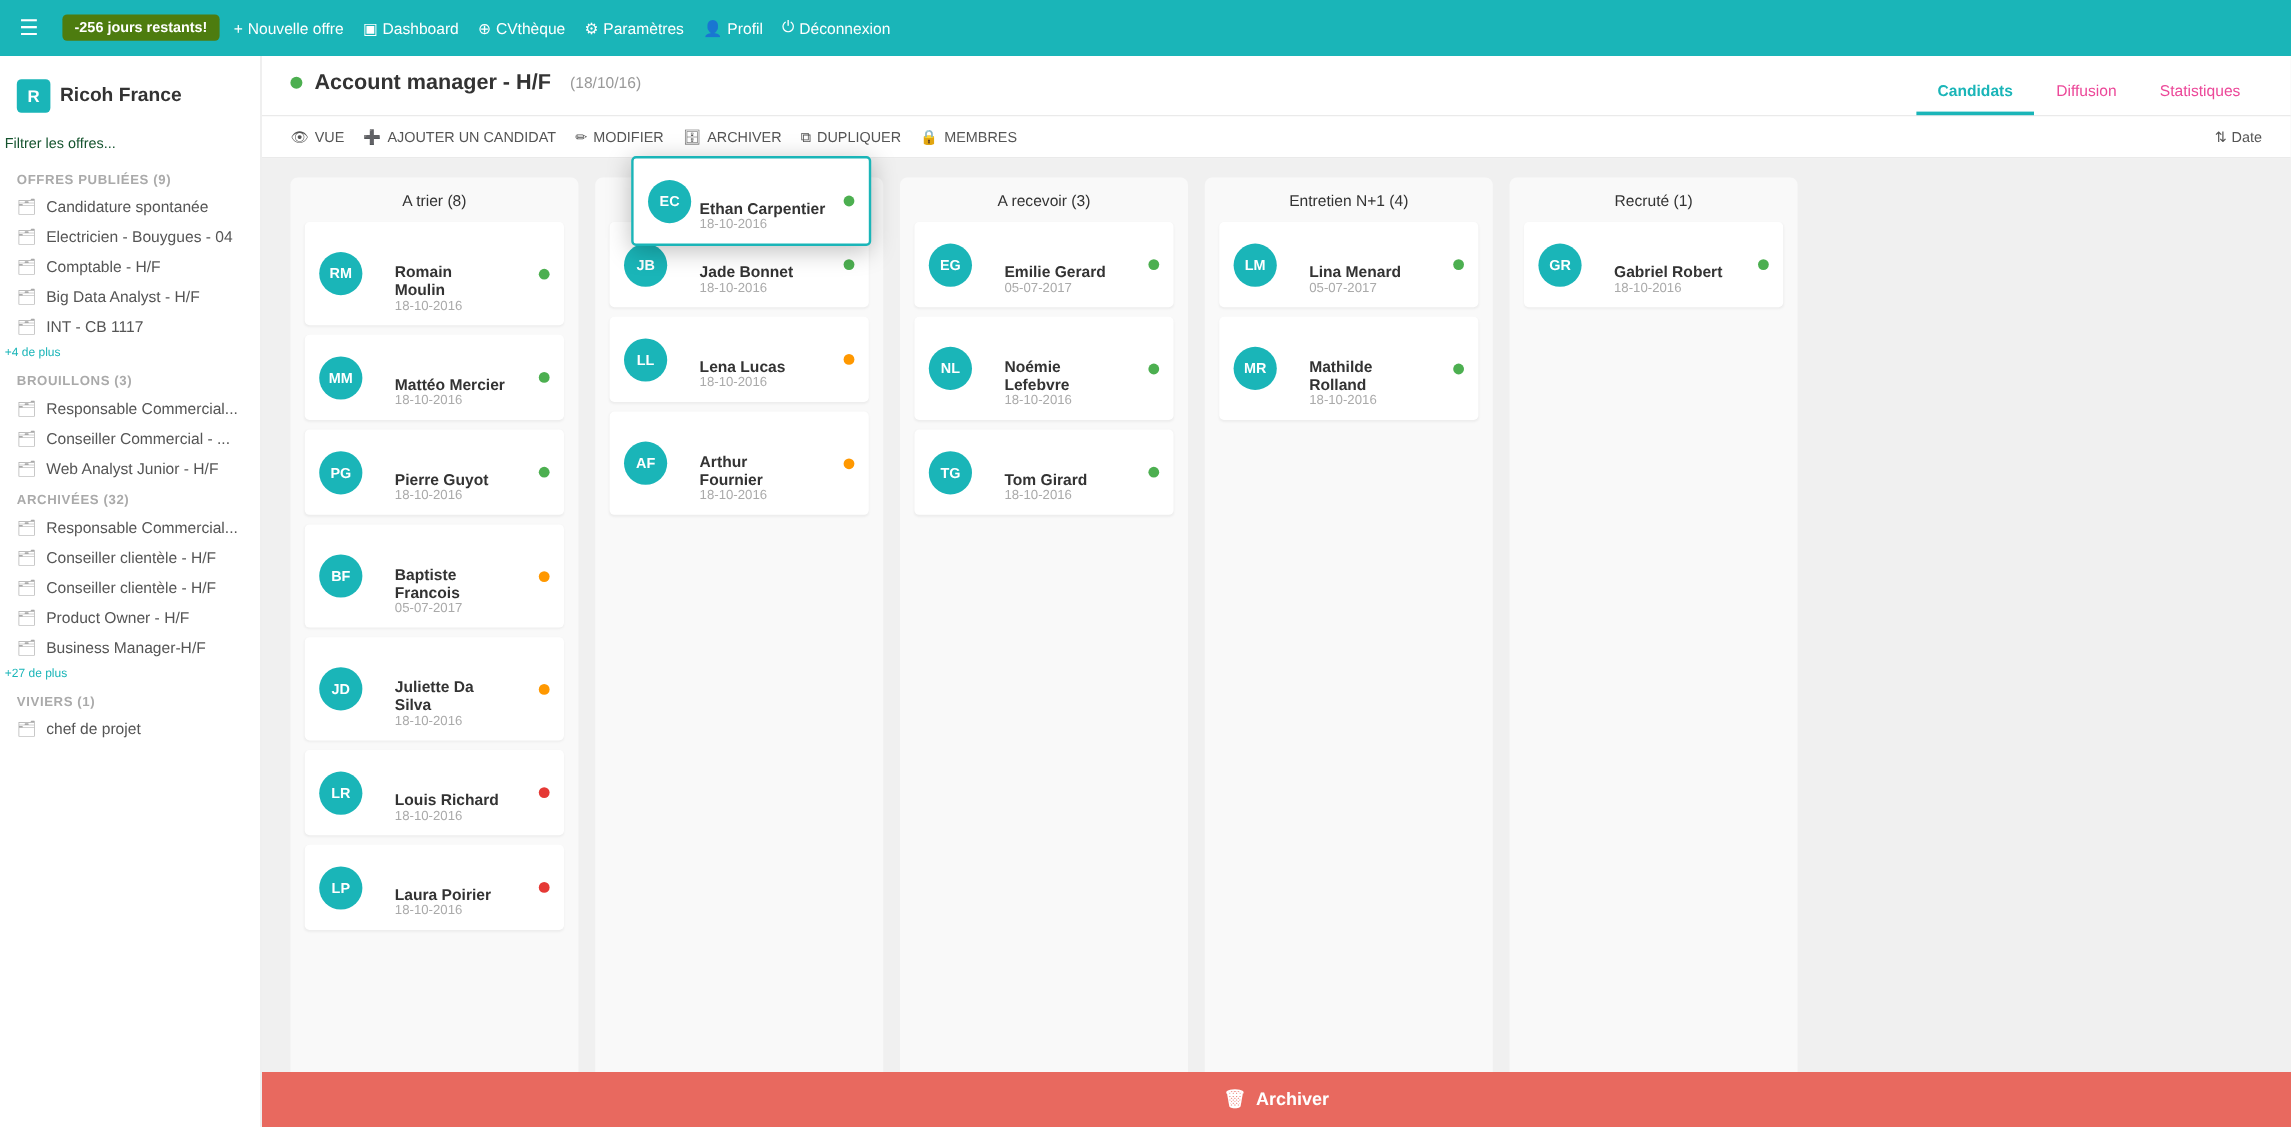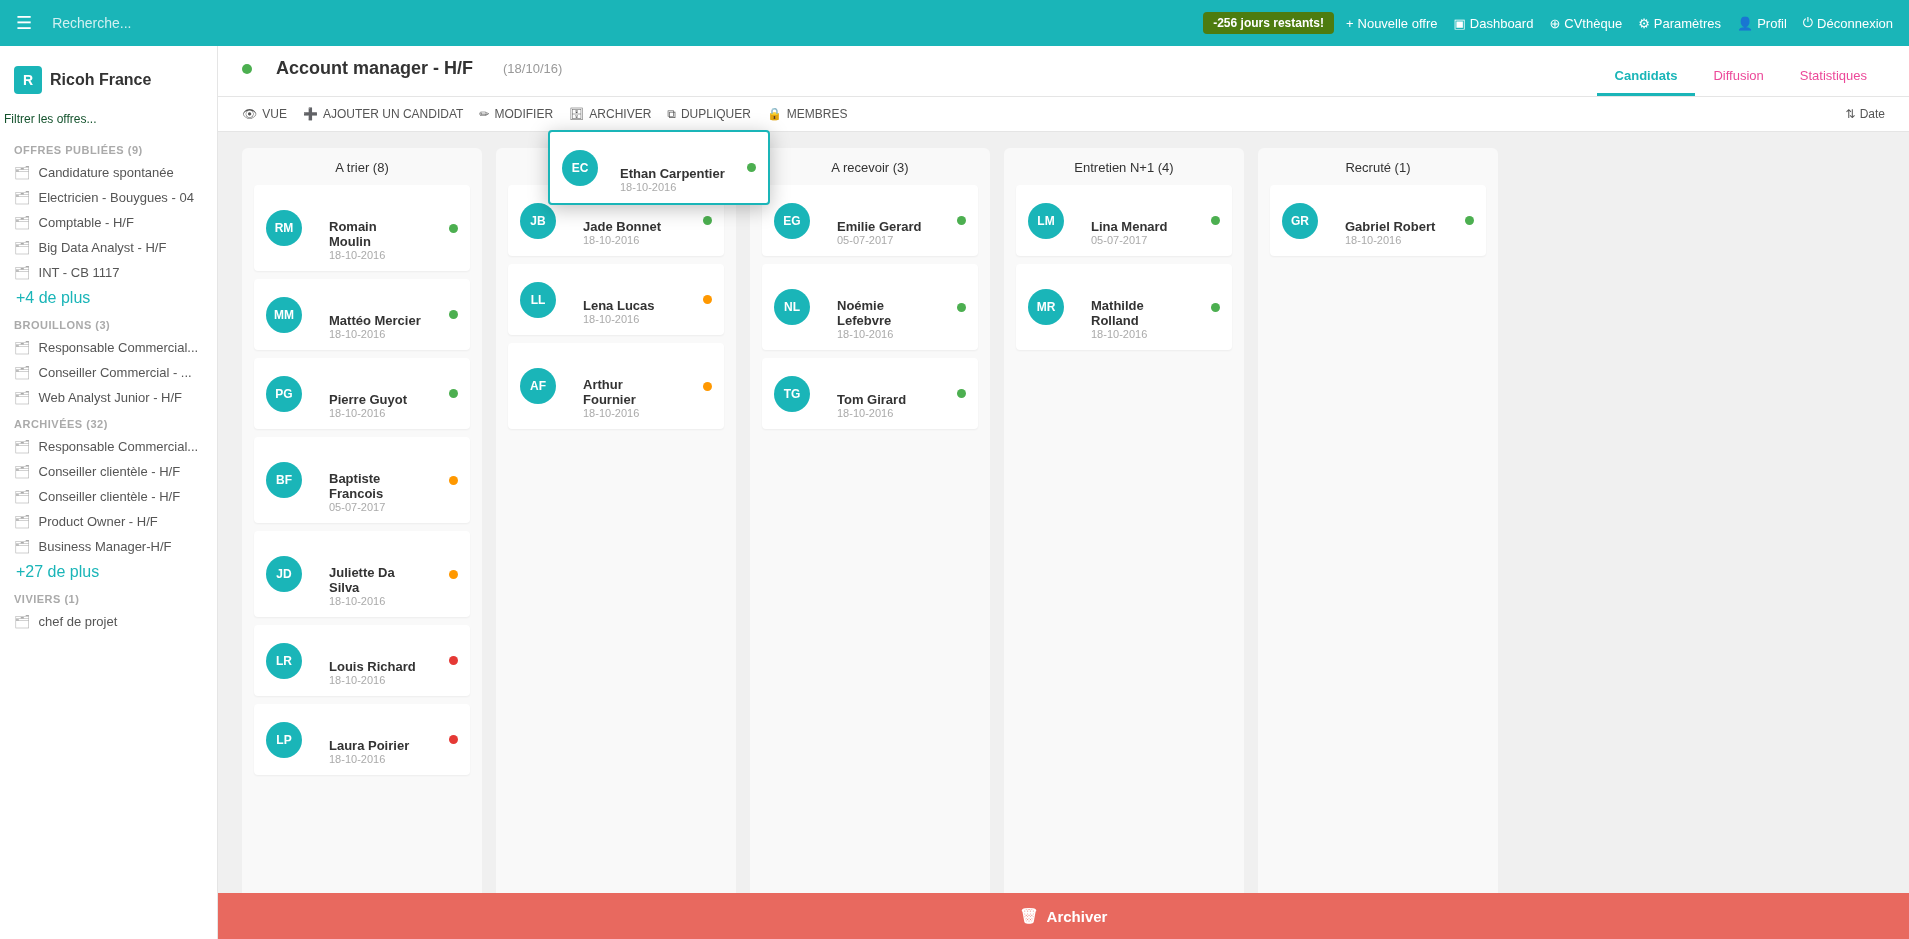--- a/index.html
+++ b/index.html
@@ -85,21 +85,21 @@
     .sidebar-item {
       display: flex;
       align-items: center;
       gap: 8px;
       padding: 5px 14px;
       cursor: pointer;
       color: #555;
       font-size: 13px;
     }
     .sidebar-item-icon { color: #aaa; font-size: 13px; }
-    .sidebar-more { color: #1ab5b8; padding: 4px 16px; font-size: 16px; cursor: pointer; }
+    .sidebar-more { color: #1ab5b8; padding: 4px 4px; font-size: 10px; cursor: pointer; }
 
     
     .main {
       margin-left: 218px;
       margin-top: 46px;
       height: calc(939px - 46px);
       display: flex;
       flex-direction: column;
     }
 
@@ -108,21 +108,21 @@
       background: white;
       padding: 12px 24px 0;
       border-bottom: 1px solid #e5e5e5;
       display: flex;
       align-items: flex-start;
       justify-content: space-between;
     }
     .job-title-row {
       display: flex;
       align-items: center;
-      gap: 24px;
+      gap: 10px;
       padding-bottom: 12px;
     }
     .dot-green { width: 10px; height: 10px; border-radius: 50%; background: #4caf50; display: inline-block; }
     .job-title { font-size: 18px; font-weight: 600; color: #333; }
     .job-date { font-size: 13px; color: #999; margin-left: 6px; }
     .job-tabs { display: flex; gap: 0; }
     .job-tab {
       padding: 10px 18px;
       font-size: 13px;
       cursor: pointer;
@@ -234,40 +234,39 @@
       font-size: 15px;
       font-weight: 600;
       cursor: pointer;
       z-index: 90;
     }
 
     
     .drag-overlay {
       position: absolute;
       top: 130px;
-      left: 548px;
+      left: 526px;
       z-index: 200;
       background: white;
       border-radius: 4px;
       padding: 10px 12px;
       display: flex;
       align-items: center;
-      gap: 22px;
+      gap: 7px;
       box-shadow: 0 4px 20px rgba(0,0,0,0.25);
       border: 2px solid #1ab5b8;
       min-width: 200px;
       pointer-events: none;
     }
   </style>
 </head>
 <body>
 
 <nav class="topnav">
   <span class="topnav-hamburger">☰</span>
-  <input class="topnav-search" type="text" placeholder="Recherche..." style="">
   <span class="topnav-badge">-256 jours restants!</span>
   <div class="topnav-links">
     <a class="topnav-link">
         <span>+</span> 
         <span>Nouvelle offre</span>
       </a>
     <a class="topnav-link">
         <span>▣</span> 
         <span>Dashboard</span>
       </a>

